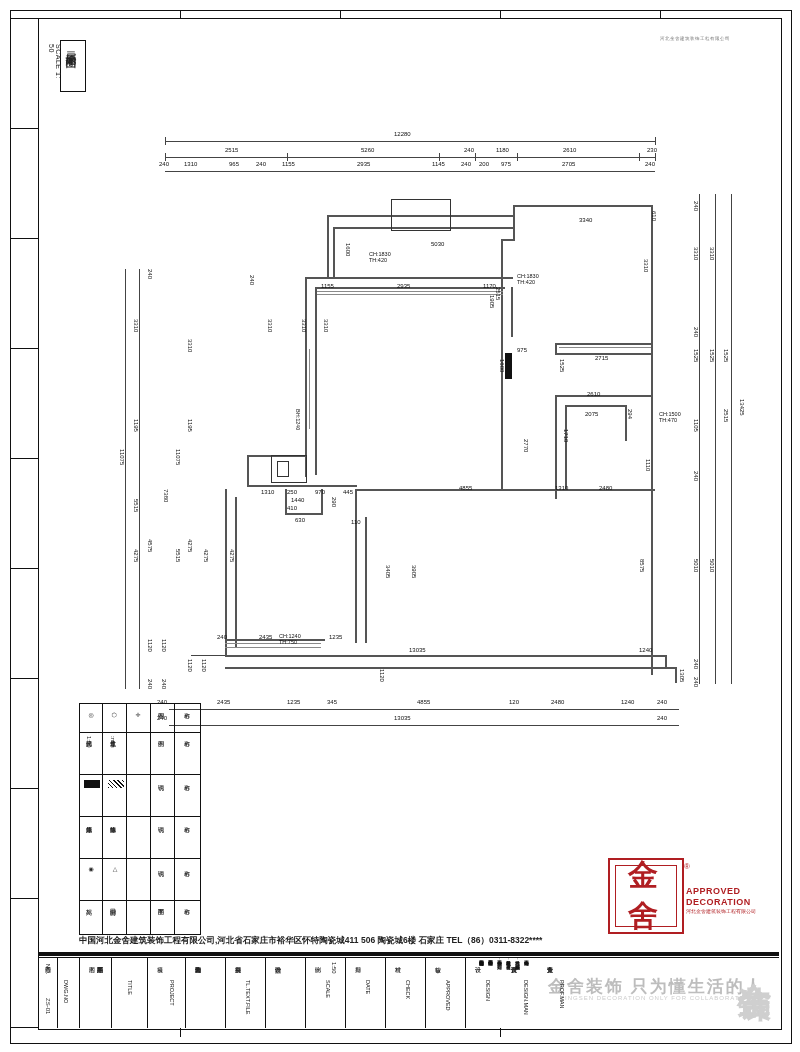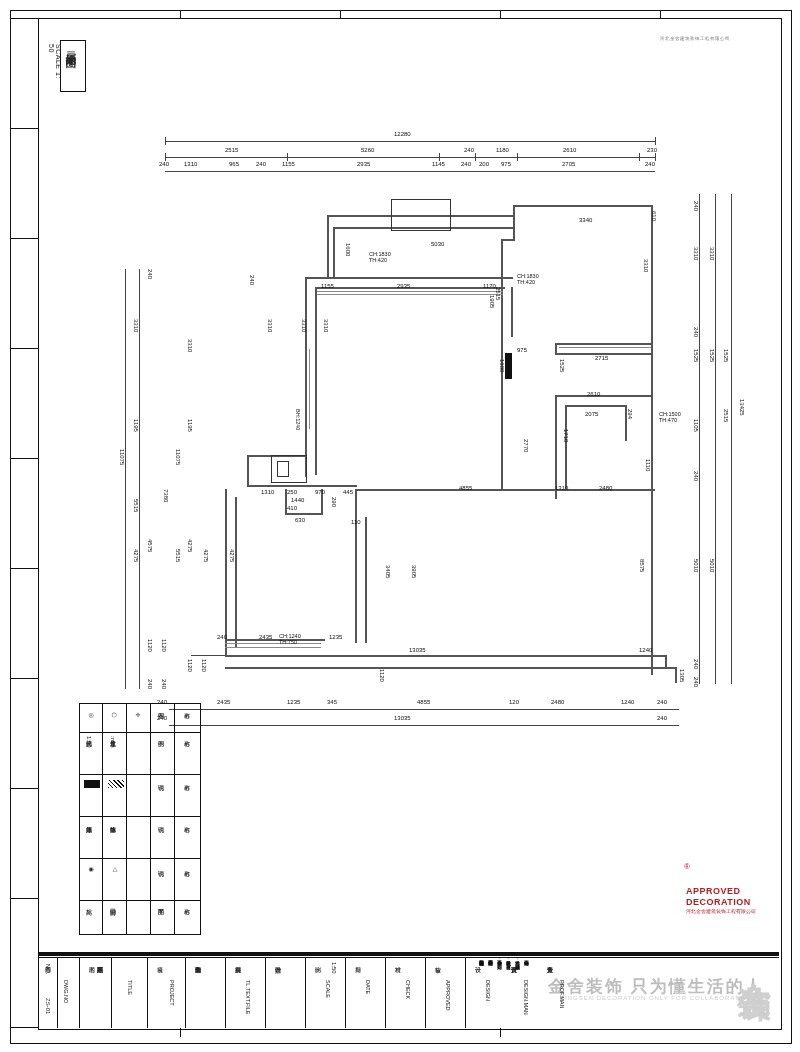--- a/index.html
+++ b/index.html
@@ -369,22 +369,29 @@
     <div class="lcell" style="left:26px;top:162px;width:18px;">△</div>
     <div class="lcellv" style="left:76px;top:162px;">说明</div>
     <div class="lcellv" style="left:102px;top:162px;">名称</div>
 
     <div class="lcellv" style="left:4px;top:200px;">标高</div>
     <div class="lcellv" style="left:28px;top:200px;">门窗洞口</div>
     <div class="lcellv" style="left:76px;top:200px;">平面图</div>
     <div class="lcellv" style="left:102px;top:200px;">名称</div>
   </div>
 
+  <div class="companybar">
+    <div class="company-text">中国河北金舍建筑装饰工程有限公司,河北省石家庄市裕华区怀特陶瓷城411 506 陶瓷城6楼      石家庄    TEL（86）0311-8322****</div>
+  </div>
   <div class="bar-thick"></div>
 
+  <div class="logo">
+    <div class="inner"></div>
+    <div class="glyph">金舍</div>
+  </div>
   <div class="logo-text">
     <span>APPROVED</span><br>
     <span>DECORATION</span>
   </div>
   <div class="logo-sub">河北金舍建筑装饰工程有限公司</div>
   <div style="position:absolute;left:684px;top:862px;font-size:8px;color:#b01e22;">®</div>
 
   <div class="watermark">金舍装饰 只为懂生活的人</div>
   <div class="watermark2">KINGSEN DECORATION ONLY FOR COLLABORATE</div>
   <div class="bigmark">金舍装饰</div>

